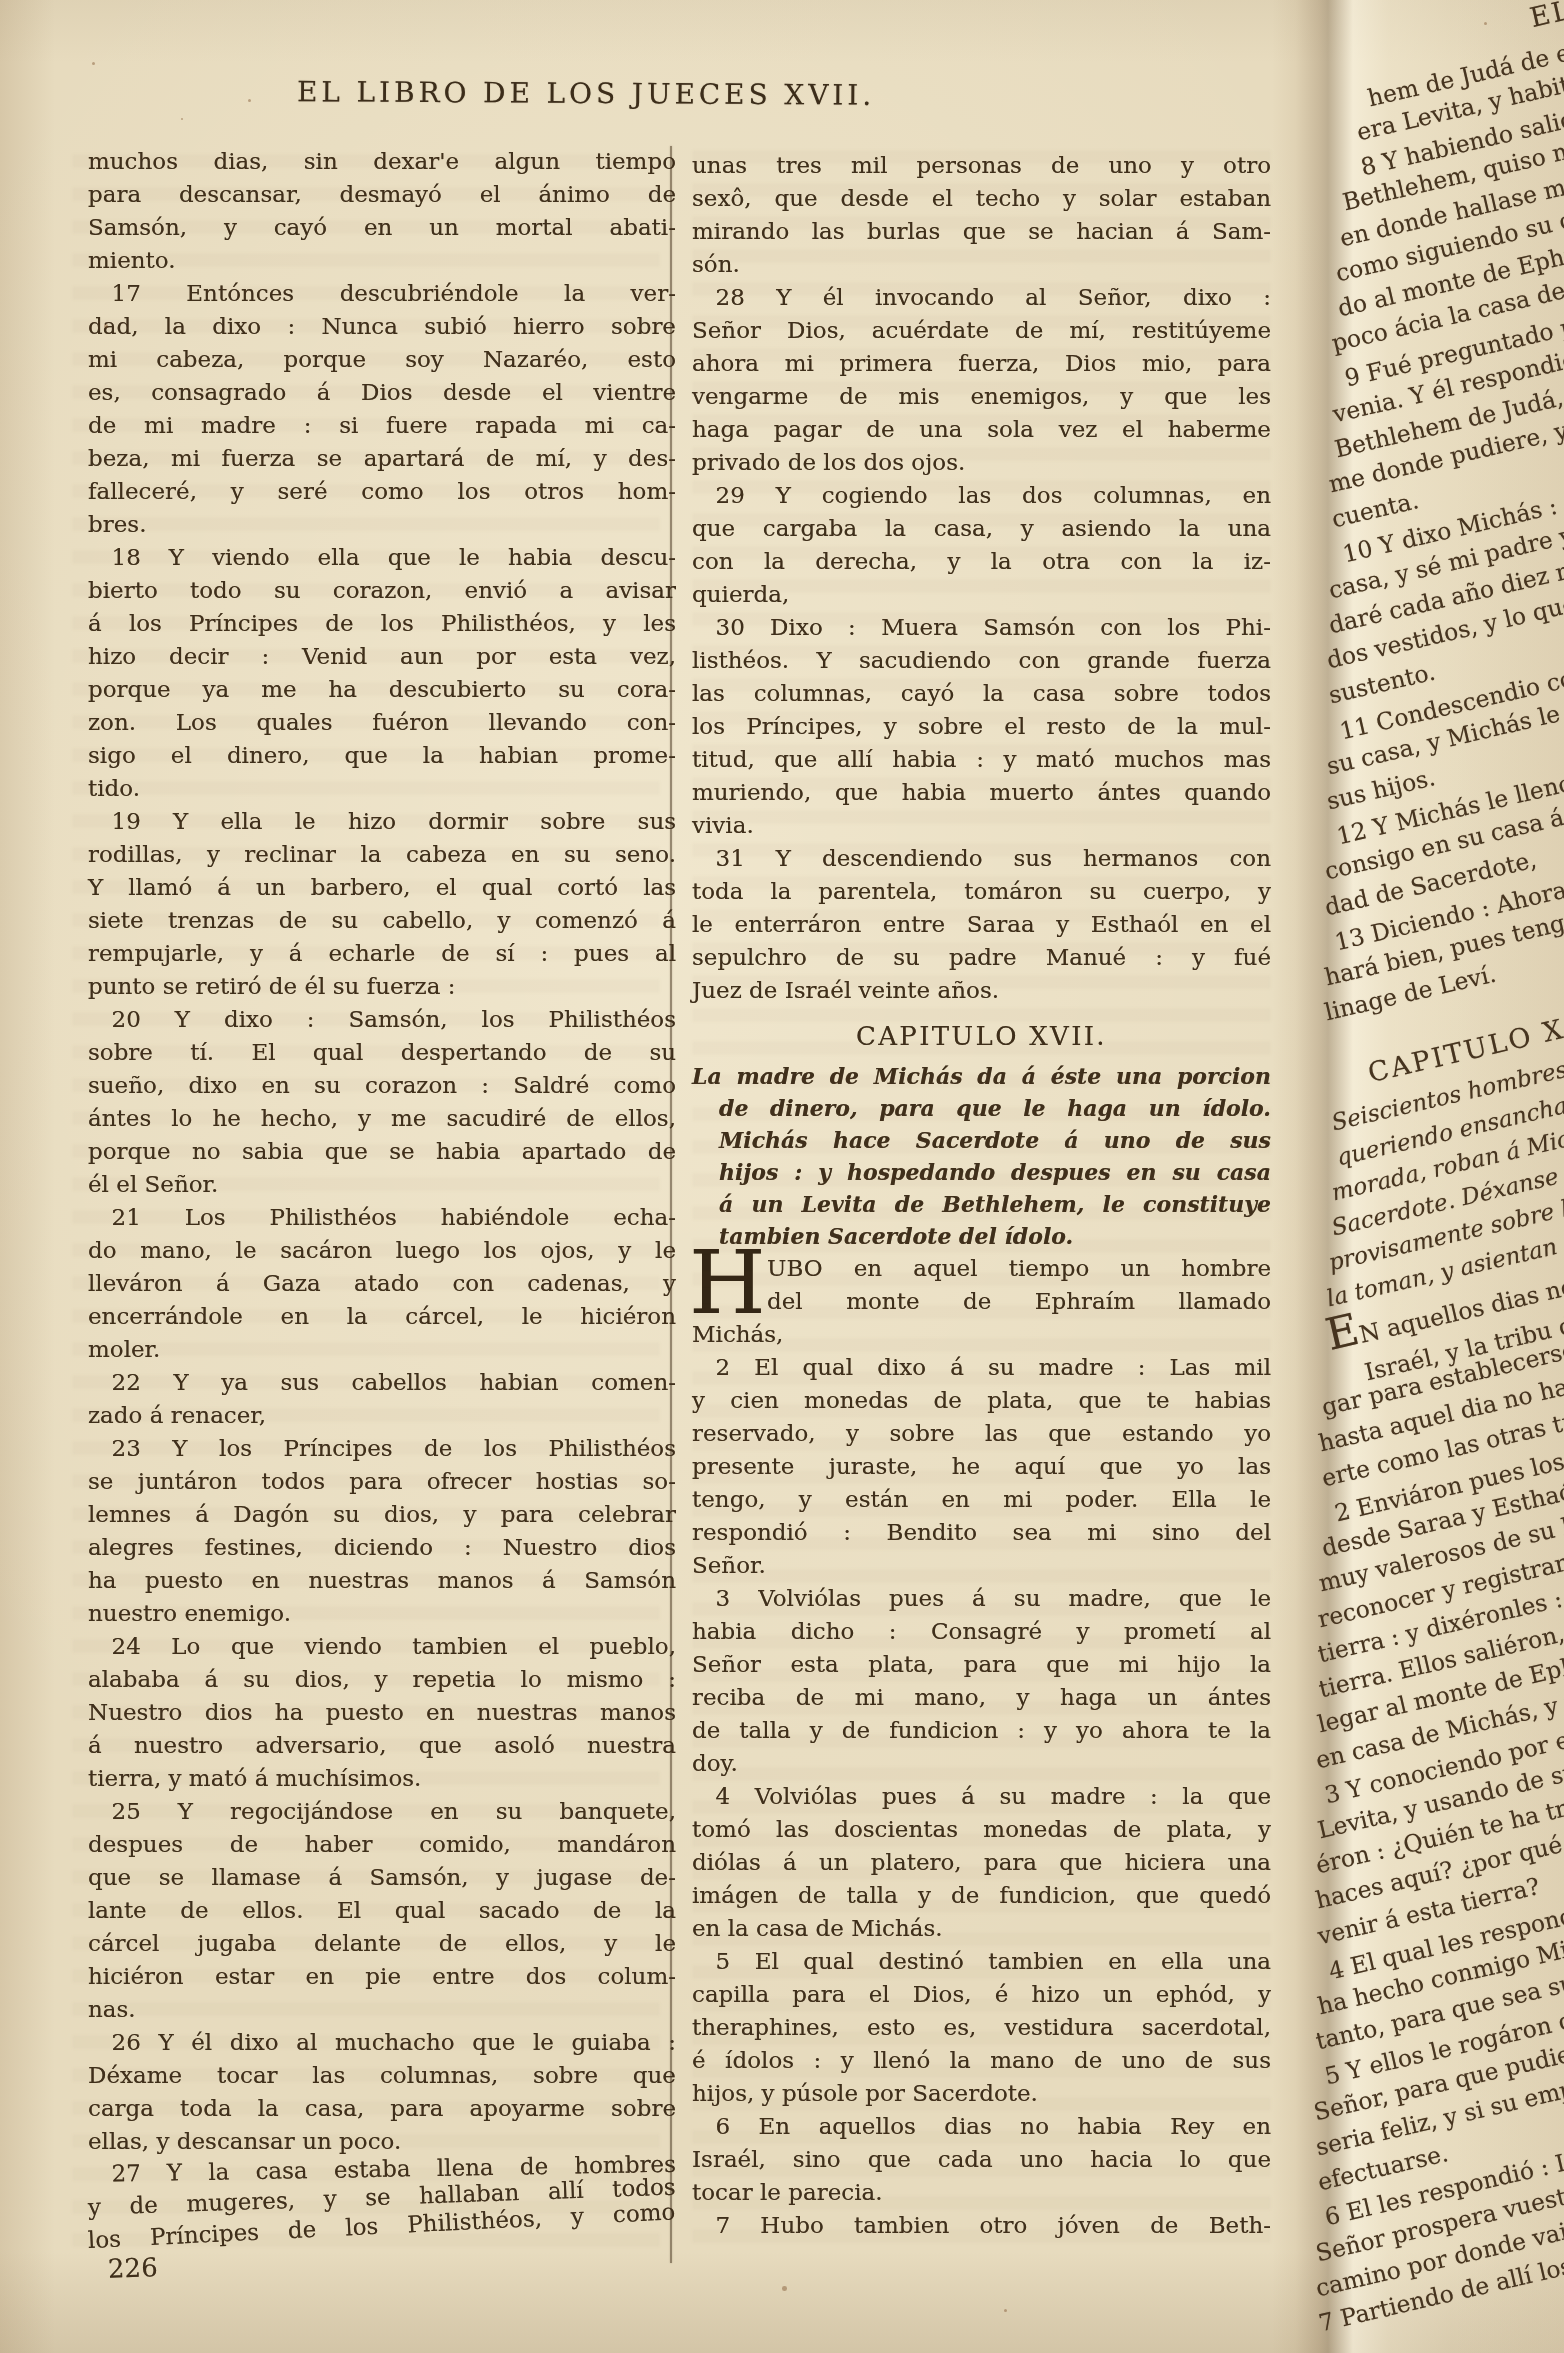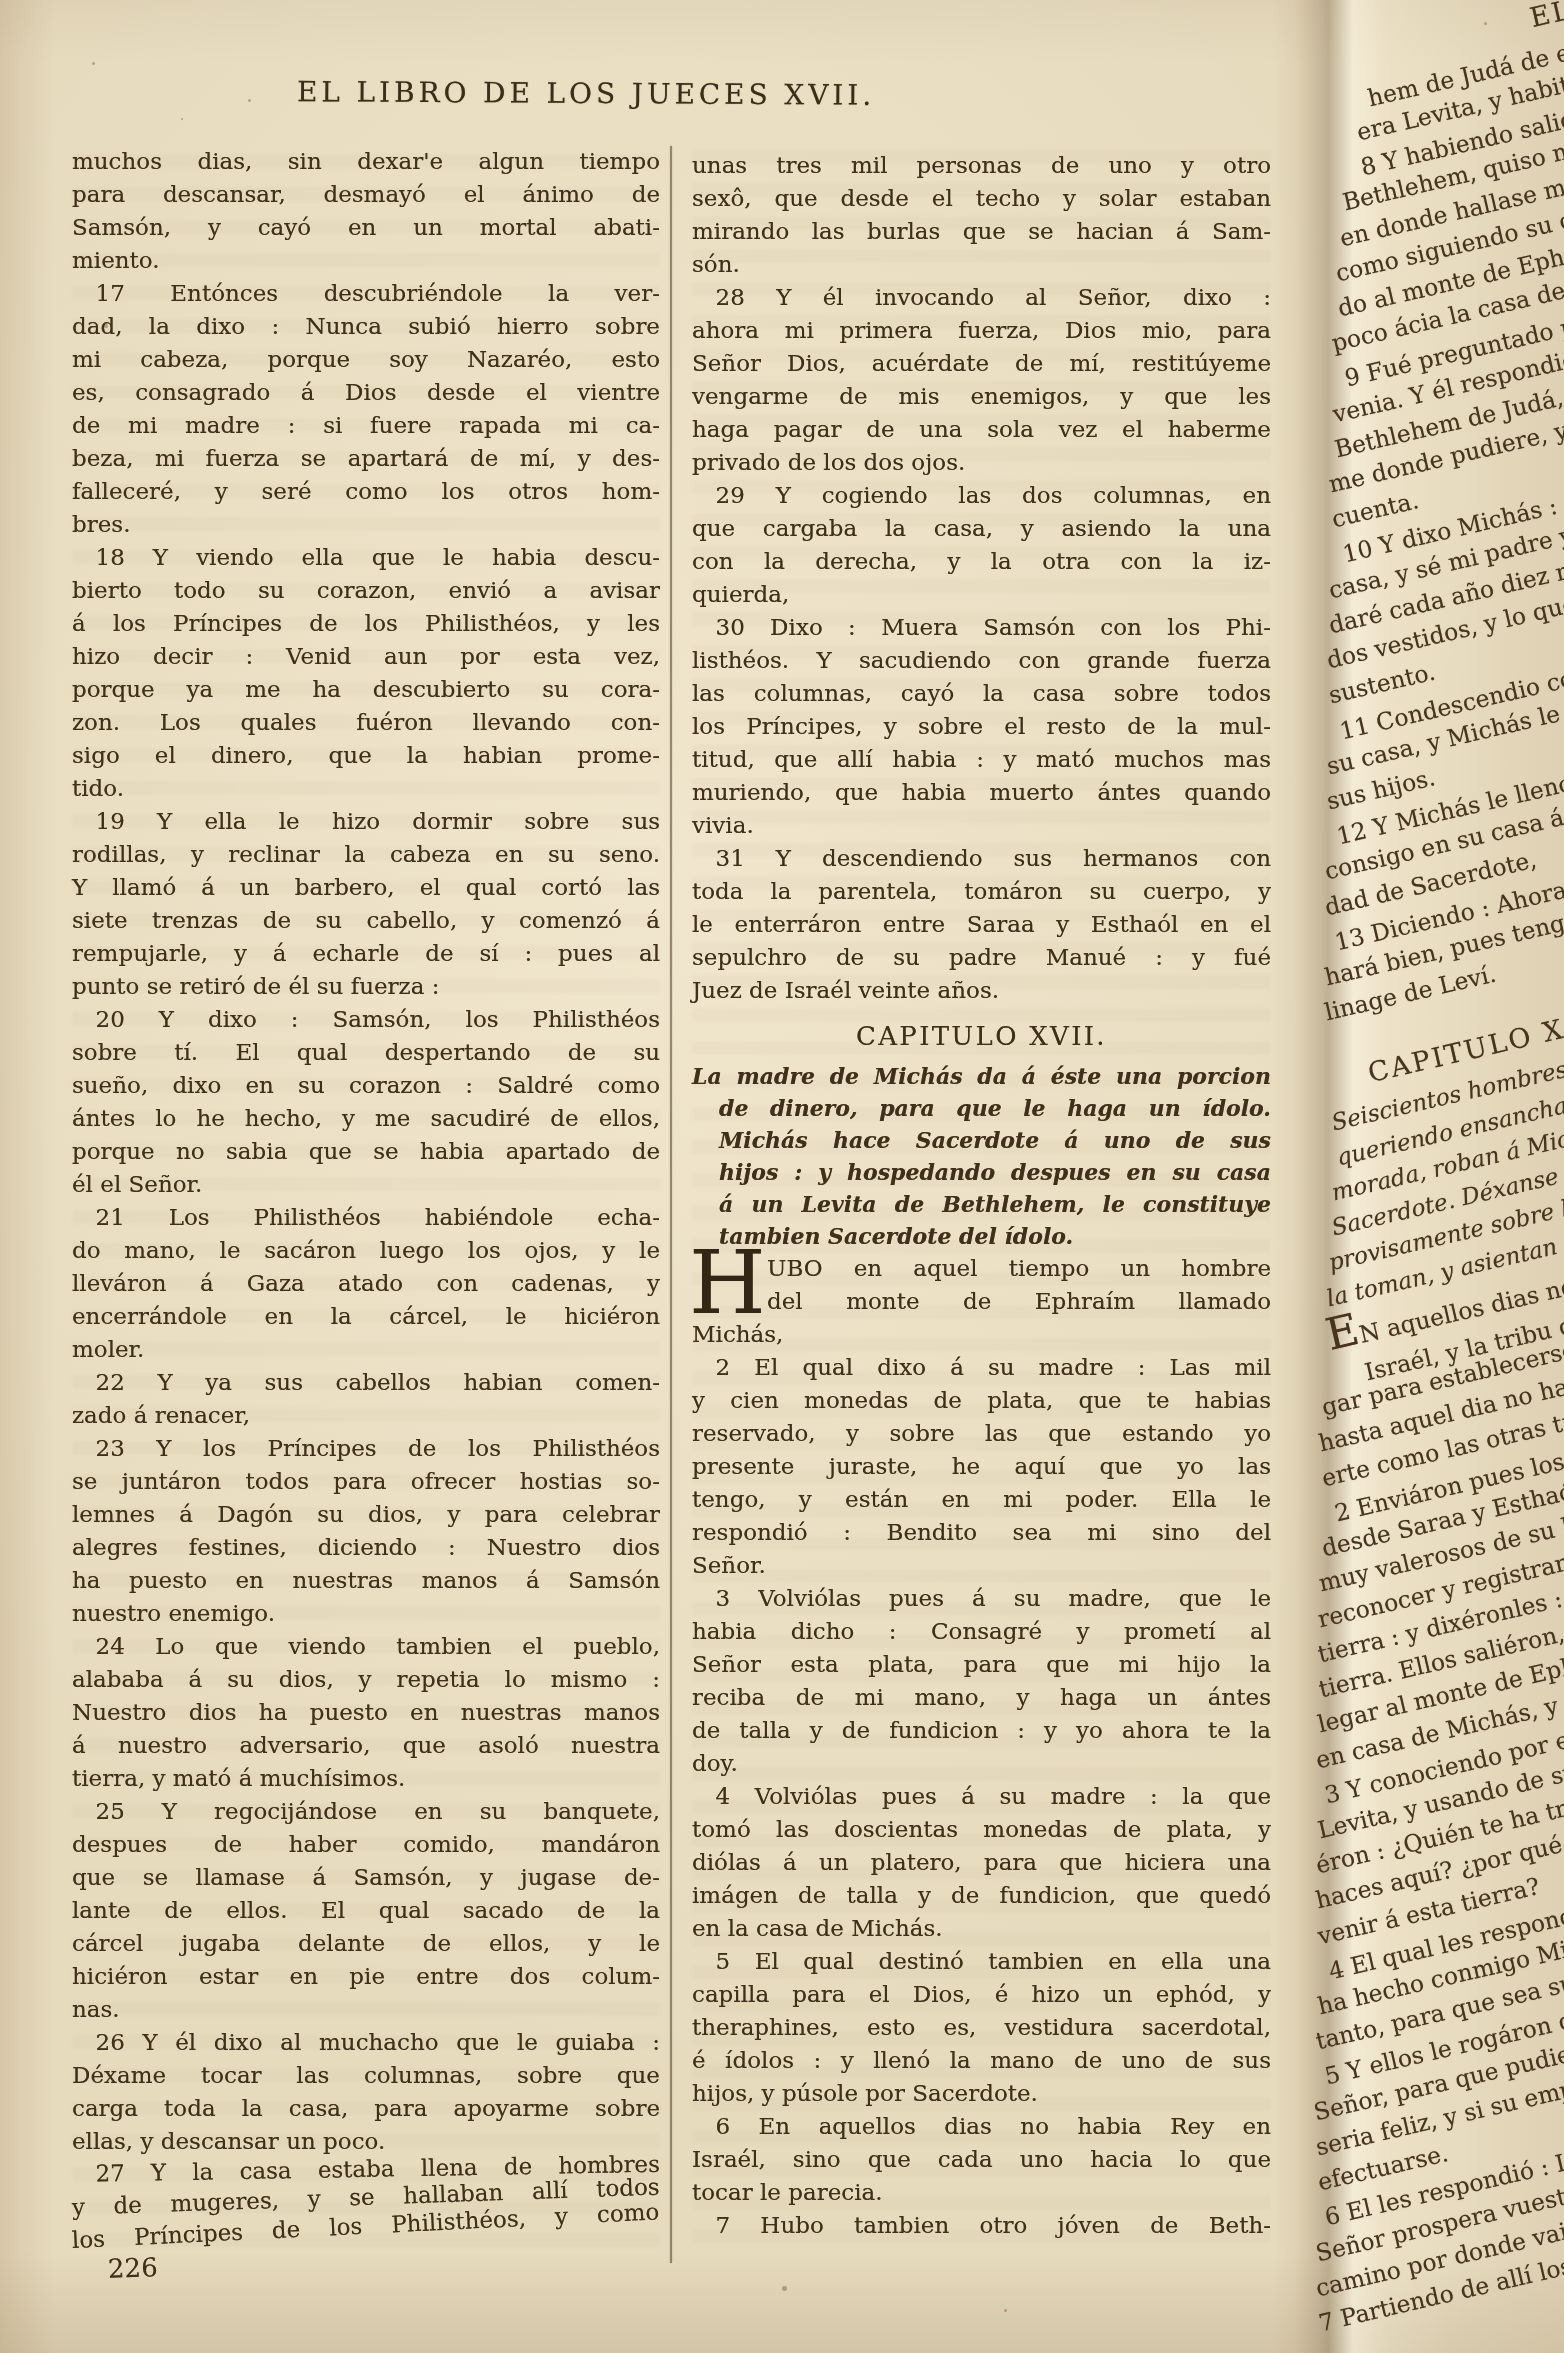--- a/index.html
+++ b/index.html
@@ -35,21 +35,21 @@
   #running-header{
     position:absolute;left:195px;top:77px;width:782px;text-align:center;
     font-size:28px;letter-spacing:3.9px;transform:rotate(0.35deg);
     color:#3c2d1a;text-shadow:0 0 0.8px rgba(60,45,26,0.5);
   }
   #column-divider{
     position:absolute;left:670px;top:146px;width:1.6px;height:2117px;
     background:rgba(77,58,36,0.55);box-shadow:0 0 1.6px rgba(77,58,36,0.35);
   }
   .col{position:absolute;text-shadow:0 0 0.5px rgba(64,48,28,0.55);}
-  #left-column{left:72px;top:145px;width:588px;}
+  #left-column{left:88px;top:145px;width:588px;}
   #middle-column{left:692px;top:149px;width:579px;}
   .ln{
     height:33px;line-height:33px;font-size:23px;
     text-align:justify;text-align-last:justify;
   }
   #middle-column .ln{height:33px;line-height:33px;}
   .ln.i{text-indent:23.5px;}
   .ln.e{text-align-last:left;}
   .ln.r1{transform:rotate(-1deg);transform-origin:0 50%;}
   .ln.r2{transform:rotate(-2deg);transform-origin:0 50%;}
@@ -165,22 +165,22 @@
       <div class="ln r3">los Príncipes de los Philisthéos, y como</div>
     </div>
 
   <div id="middle-column" class="col">
     <div id="mid-top">
         <div class="ln">unas tres mil personas de uno y otro</div>
         <div class="ln">sexô, que desde el techo y solar estaban</div>
         <div class="ln">mirando las burlas que se hacian á Sam-</div>
         <div class="ln e">són.</div>
         <div class="ln i">28 Y él invocando al Señor, dixo :</div>
+        <div class="ln">Señor Dios, acuérdate de mí, restitúyeme</div>
         <div class="ln">ahora mi primera fuerza, Dios mio, para</div>
-        <div class="ln">Señor Dios, acuérdate de mí, restitúyeme</div>
         <div class="ln">vengarme de mis enemigos, y que les</div>
         <div class="ln">haga pagar de una sola vez el haberme</div>
         <div class="ln e">privado de los dos ojos.</div>
         <div class="ln i">29 Y cogiendo las dos columnas, en</div>
         <div class="ln">que cargaba la casa, y asiendo la una</div>
         <div class="ln">con la derecha, y la otra con la iz-</div>
         <div class="ln e">quierda,</div>
         <div class="ln i">30 Dixo : Muera Samsón con los Phi-</div>
         <div class="ln">listhéos. Y sacudiendo con grande fuerza</div>
         <div class="ln">las columnas, cayó la casa sobre todos</div>

